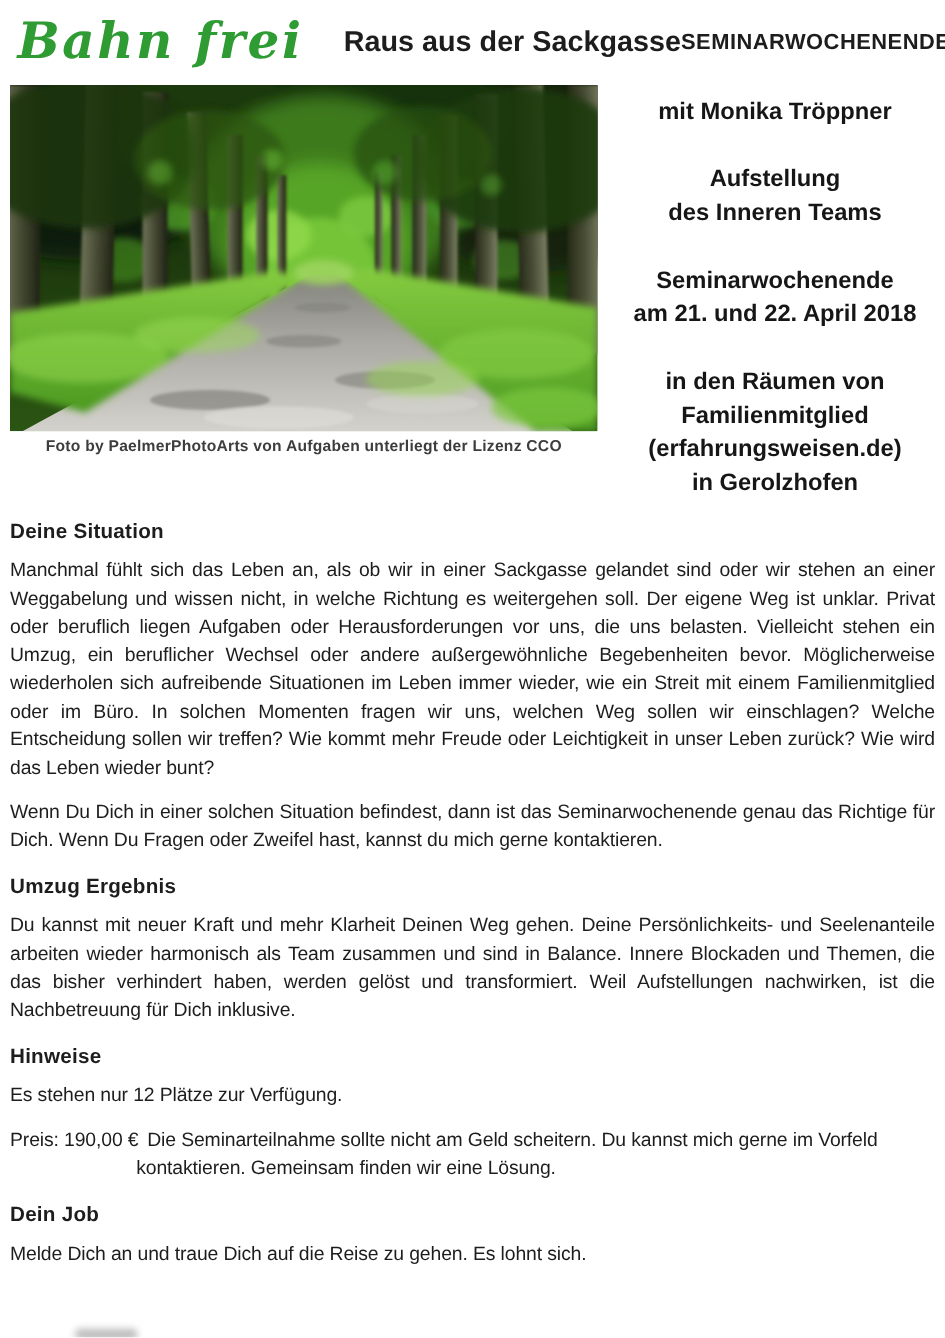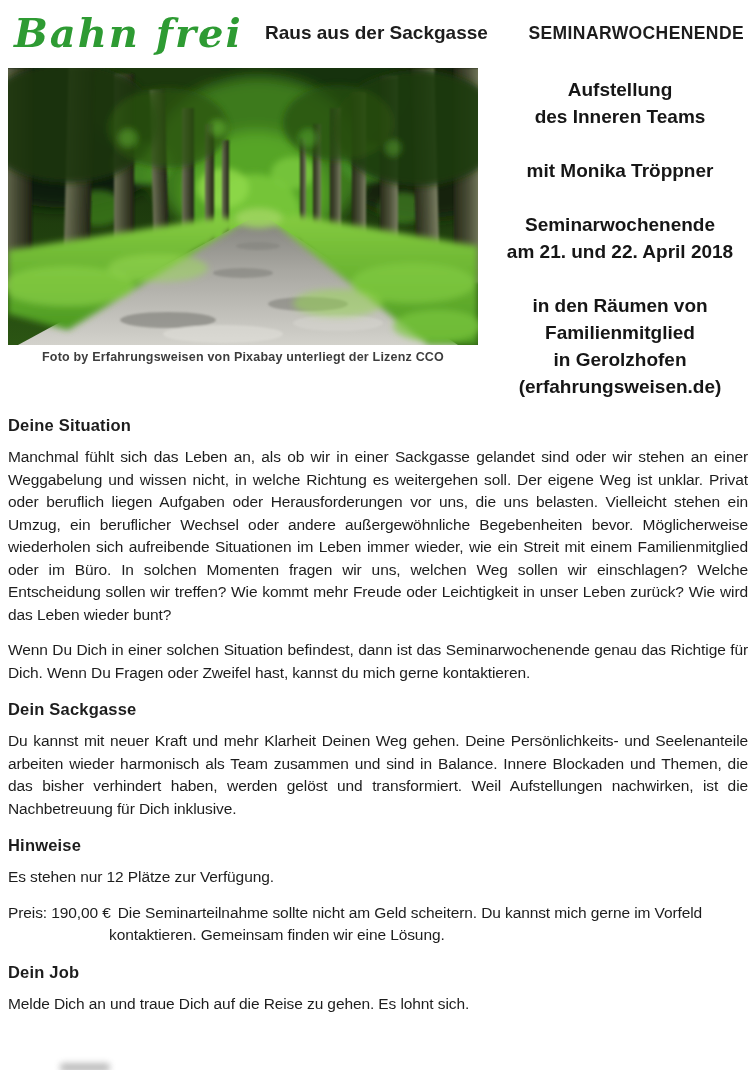--- a/index.html
+++ b/index.html
@@ -10,21 +10,21 @@
     box-sizing:border-box;
   }
 
   
   .masthead { display:flex; align-items:center; height:62px; padding:4px 10px 0 14px; box-sizing:border-box; }
   .logo {
     flex:0 0 245px;
     font-family:"DejaVu Serif", serif; font-style:italic; font-weight:bold;
     font-size:40px; line-height:44px; color:#2e9b33; letter-spacing:2px;
   }
-  .tagline { font-size:19px; font-weight:bold; margin-left:6px; white-space:nowrap; }
+  .tagline { font-size:23px; font-weight:bold; margin-left:16px; white-space:nowrap; }
   .doc-title { margin-left:auto; font-size:17.5px; font-weight:bold; letter-spacing:.4px; white-space:nowrap; padding-right:2px; }
 
   
   .hero { display:flex; padding:0 8px; margin-top:6px; }
   .photo-wrap { flex:0 0 470px; }
   .photo-wrap svg { display:block; }
   figure { margin:0; }
   figcaption {
     text-align:center; font-size:12.5px; font-weight:bold; color:#3d3d3d;
     margin-top:5px; letter-spacing:.2px;
@@ -160,50 +160,50 @@
           <path d="M470,178 L288,147 L262,152 L420,277 L470,277 Z" fill="url(#gGrass)"></path>
           <ellipse cx="60" cy="218" rx="66" ry="20" fill="#8ed44a" opacity=".6"></ellipse>
           <ellipse cx="150" cy="200" rx="50" ry="14" fill="#9cdc55" opacity=".5"></ellipse>
           <ellipse cx="405" cy="215" rx="62" ry="20" fill="#86cf45" opacity=".6"></ellipse>
           <ellipse cx="330" cy="235" rx="45" ry="14" fill="#95d750" opacity=".5"></ellipse>
           <ellipse cx="430" cy="258" rx="45" ry="16" fill="#7cc83e" opacity=".7"></ellipse>
         </g>
 
         <ellipse cx="251" cy="150" rx="24" ry="10" fill="#9ed45e" opacity=".9" filter="url(#f3)"></ellipse>
       </svg>
-      <figcaption>Foto by Erfahrungsweisen von Pixabay unterliegt der Lizenz CCO</figcaption>
+      <figcaption>Foto by PaelmerPhotoArts von Aufgaben unterliegt der Lizenz CCO</figcaption>
     </figure>
 
     <aside class="event-panel">
+      <div class="event-group">
+        <div>mit Monika Tröppner</div>
+      </div>
       <div class="event-group">
         <div>Aufstellung</div>
         <div>des Inneren Teams</div>
       </div>
       <div class="event-group">
-        <div>mit Monika Tröppner</div>
-      </div>
-      <div class="event-group">
         <div>Seminarwochenende</div>
         <div>am 21. und 22. April 2018</div>
       </div>
       <div class="event-group">
         <div>in den Räumen von</div>
         <div>Familienmitglied</div>
+        <div>(erfahrungsweisen.de)</div>
         <div>in Gerolzhofen</div>
-        <div>(erfahrungsweisen.de)</div>
       </div>
     </aside>
   </section>
 
   <main class="main">
     <h2>Deine Situation</h2>
     <p>Manchmal fühlt sich das Leben an, als ob wir in einer Sackgasse gelandet sind oder wir stehen an einer Weggabelung und wissen nicht, in welche Richtung es weitergehen soll. Der eigene Weg ist unklar. Privat oder beruflich liegen Aufgaben oder Herausforderungen vor uns, die uns belasten. Vielleicht stehen ein Umzug, ein beruflicher Wechsel oder andere außergewöhnliche Begebenheiten bevor. Möglicherweise wiederholen sich aufreibende Situationen im Leben immer wieder, wie ein Streit mit einem Familienmitglied oder im Büro. In solchen Momenten fragen wir uns, welchen Weg sollen wir einschlagen? Welche Entscheidung sollen wir treffen? Wie kommt mehr Freude oder Leichtigkeit in unser Leben zurück? Wie wird das Leben wieder bunt?</p>
     <p>Wenn Du Dich in einer solchen Situation befindest, dann ist das Seminarwochenende genau das Richtige für Dich. Wenn Du Fragen oder Zweifel hast, kannst du mich gerne kontaktieren.</p>
 
-    <h2>Dein Sackgasse</h2>
+    <h2>Umzug Ergebnis</h2>
     <p>Du kannst mit neuer Kraft und mehr Klarheit Deinen Weg gehen. Deine Persönlichkeits- und Seelenanteile arbeiten wieder harmonisch als Team zusammen und sind in Balance. Innere Blockaden und Themen, die das bisher verhindert haben, werden gelöst und transformiert. Weil Aufstellungen nachwirken, ist die Nachbetreuung für Dich inklusive.</p>
 
     <h2>Hinweise</h2>
     <p class="short">Es stehen nur 12 Plätze zur Verfügung.</p>
     <p class="preis"><span class="preis-label">Preis: 190,00 €</span><span>Die Seminarteilnahme sollte nicht am Geld scheitern. Du kannst mich gerne im Vorfeld kontaktieren. Gemeinsam finden wir eine Lösung.</span></p>
 
     <h2>Dein Job</h2>
     <p class="short">Melde Dich an und traue Dich auf die Reise zu gehen. Es lohnt sich.</p>
 
   </main>

